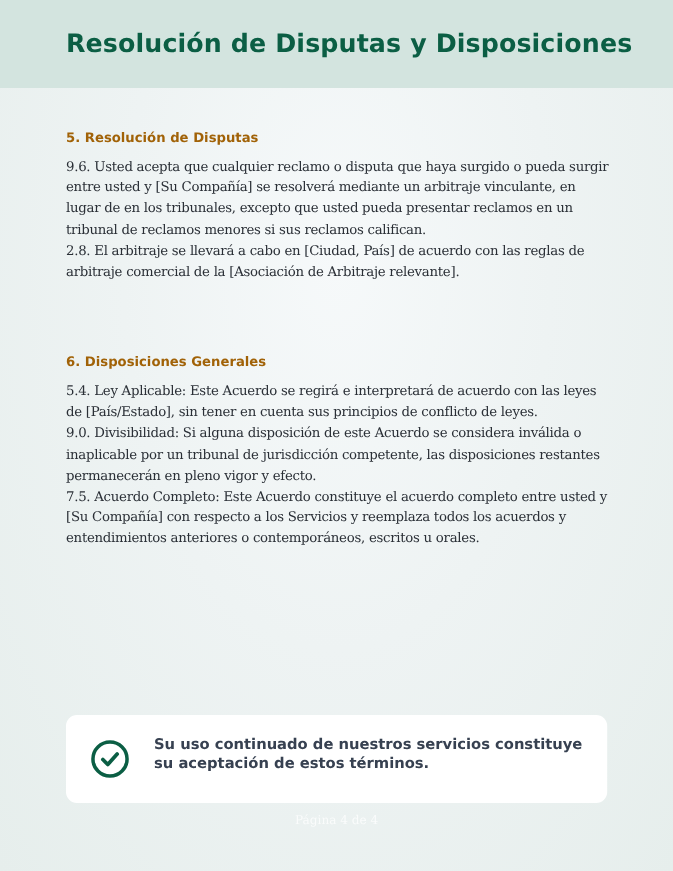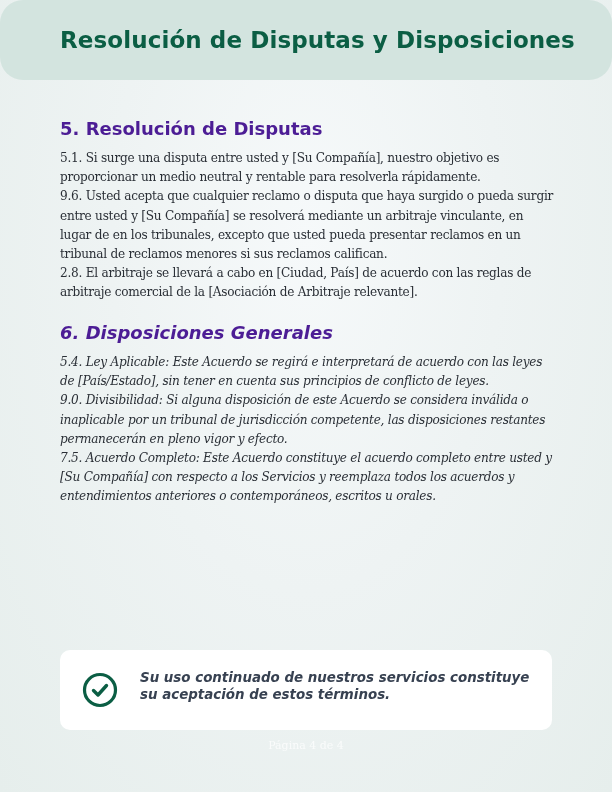--- a/index.html
+++ b/index.html
@@ -14,21 +14,20 @@
       background: radial-gradient(ellipse at 50% 30%, #f6f9fa 0%, #eef3f3 45%, #e6eeec 100%);
       font-family: "DejaVu Serif", "Liberation Serif", serif;
       color: #1f2937;
     }
     .header {
       position: absolute;
       left: 0; top: 0;
       width: 612px;
       height: 80px;
       background: #d3e4df;
-      border-radius: 23px;
     }
     .header-title {
       position: absolute;
       left: 60px;
       top: 27px;
       width: 520px;
       margin: 0;
       font-family: "DejaVu Sans", "Liberation Sans", sans-serif;
       font-weight: bold;
       font-size: 23px;
@@ -38,43 +37,42 @@
     }
     .section {
       position: absolute;
       left: 60px;
       width: 494px;
     }
     .section-title {
       margin: 0 0 10px 0;
       font-family: "DejaVu Sans", "Liberation Sans", sans-serif;
       font-weight: bold;
-      font-size: 18px;
-      color: #4c1d95;
+      font-size: 12px;
+      color: #a16207;
       white-space: nowrap;
     }
     .clause {
       margin: 0;
       font-family: "DejaVu Serif", "Liberation Serif", serif;
       font-size: 12.1px;
       line-height: 19.2px;
       color: #2a2f36;
       letter-spacing: -0.25px;
     }
     #sec5 { top: 118px; }
-    #sec6 { top: 322px; font-style: italic; }
+    #sec6 { top: 322px; }
     .callout {
       position: absolute;
       left: 60px;
       top: 650px;
       width: 492px;
       height: 80px;
       background: #ffffff;
       border-radius: 10px;
-      font-style: italic;
     }
     .callout-icon {
       position: absolute;
       left: 22px;
       top: 22px;
       width: 36px;
       height: 36px;
     }
     .callout-text {
       position: absolute;
@@ -101,21 +99,20 @@
   </style>
 </head>
 <body>
 
 <div class="header">
   <h1 class="header-title">Resolución de Disputas y Disposiciones</h1>
 </div>
 
 <div class="section" id="sec5">
   <h2 class="section-title">5. Resolución de Disputas</h2>
-  <p class="clause">5.1. Si surge una disputa entre usted y [Su Compañía], nuestro objetivo es proporcionar un medio neutral y rentable para resolverla rápidamente.</p>
   <p class="clause">9.6. Usted acepta que cualquier reclamo o disputa que haya surgido o pueda surgir entre usted y [Su Compañía] se resolverá mediante un arbitraje vinculante, en lugar de en los tribunales, excepto que usted pueda presentar reclamos en un tribunal de reclamos menores si sus reclamos califican.</p>
   <p class="clause">2.8. El arbitraje se llevará a cabo en [Ciudad, País] de acuerdo con las reglas de arbitraje comercial de la [Asociación de Arbitraje relevante].</p>
 </div>
 
 <div class="section" id="sec6">
   <h2 class="section-title">6. Disposiciones Generales</h2>
   <p class="clause">5.4. Ley Aplicable: Este Acuerdo se regirá e interpretará de acuerdo con las leyes de [País/Estado], sin tener en cuenta sus principios de conflicto de leyes.</p>
   <p class="clause">9.0. Divisibilidad: Si alguna disposición de este Acuerdo se considera inválida o inaplicable por un tribunal de jurisdicción competente, las disposiciones restantes permanecerán en pleno vigor y efecto.</p>
   <p class="clause">7.5. Acuerdo Completo: Este Acuerdo constituye el acuerdo completo entre usted y [Su Compañía] con respecto a los Servicios y reemplaza todos los acuerdos y entendimientos anteriores o contemporáneos, escritos u orales.</p>
 </div>

